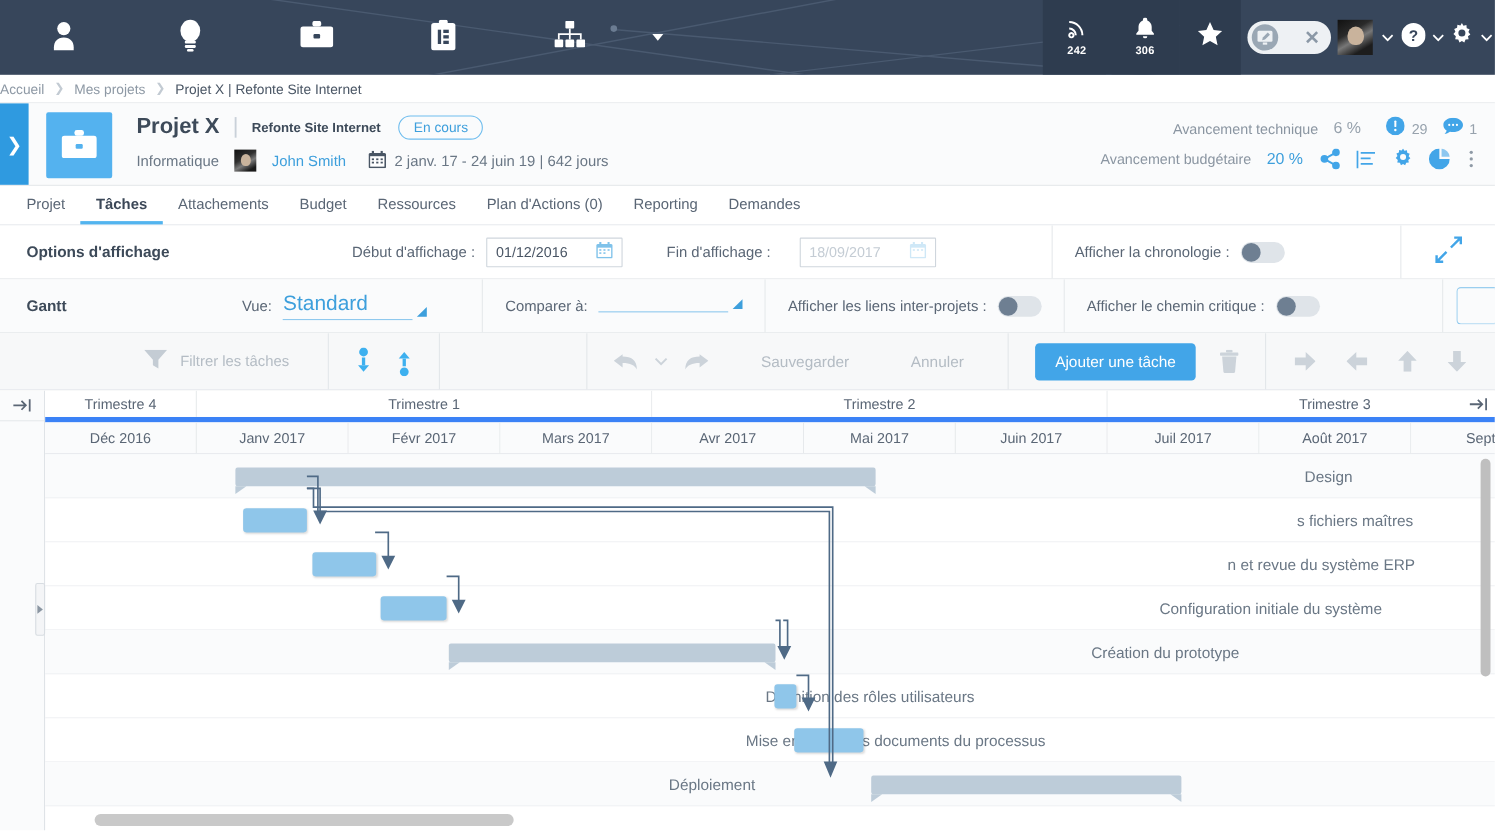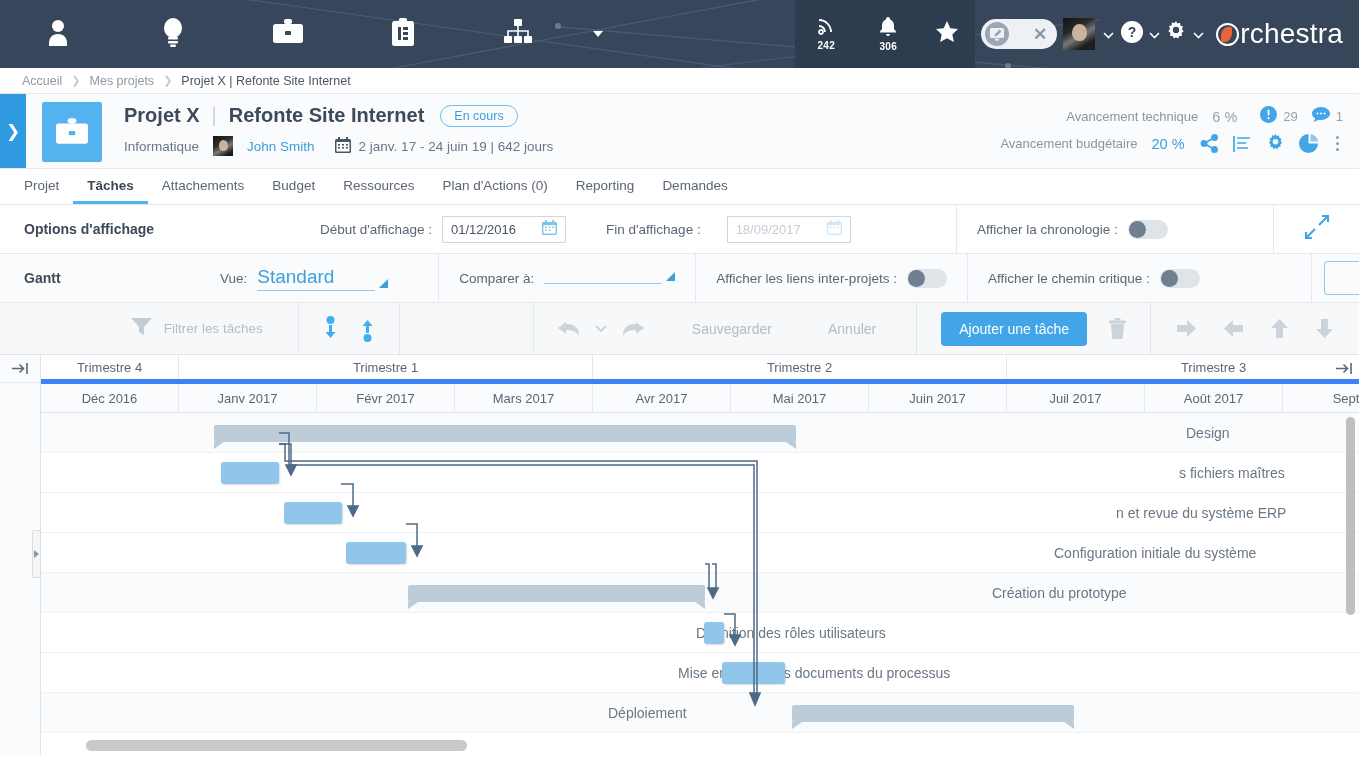--- a/index.html
+++ b/index.html
@@ -87,21 +87,21 @@
   }
   .brand .o-ring::after {
     content: ""; position: absolute; left: 3px; top: 2px;
     width: 11px; height: 15px; border-radius: 60% 10% 60% 10%;
     background: #e8633a;
   }
 
   
   .breadcrumb {
     height: 26px; background: #fff; border-bottom: 1px solid #e6e9ec;
-    display: flex; align-items: center; padding-left: 22px;
+    display: flex; align-items: center; 
     font-size: 12.5px; color: #8e99a5; gap: 9px;
   }
   .breadcrumb .crumb { cursor: pointer; }
   .breadcrumb .crumb.active { color: #4a5665; }
   .breadcrumb .sep { color: #c3cbd3; font-size: 11px; }
 
   
   .projhead {
     height: 75px; background: #fafbfc; border-bottom: 1px solid #e6e9ec;
     display: flex; align-items: stretch; position: relative;
@@ -112,21 +112,21 @@
   }
   .proj-icon {
     width: 60px; height: 60px; background: #54b2ef; margin: 8px 0 0 16px;
     display: flex; align-items: center; justify-content: center;
     border-radius: 2px; flex: none;
   }
   .proj-info { padding: 10px 0 0 22px; }
   .proj-line1 { display: flex; align-items: center; gap: 12px; }
   .proj-name { font-size: 20px; font-weight: bold; color: #3d4a59; }
   .proj-vsep { color: #c9d1d9; font-size: 20px; font-weight: 300; }
-  .proj-title { font-size: 20px; font-weight: bold; color: #3d4a59; }
+  .proj-title { font-size: 12px; font-weight: bold; color: #3d4a59; }
   .proj-status {
     border: 1px solid #6fbdee; color: #3d9fdc; border-radius: 12px;
     font-size: 12.5px; padding: 3px 13px; margin-left: 4px; cursor: pointer;
   }
   .proj-line2 {
     display: flex; align-items: center; gap: 14px; margin-top: 9px;
     font-size: 13.5px; color: #6a7785;
   }
   .mini-avatar {
     width: 20px; height: 20px;
@@ -447,24 +447,20 @@
         <svg width="22" height="22" viewBox="0 0 22 22" fill="#fff">
             <path d="M11 0l1.4 2.4 2.7-.6.3 2.8 2.6 1-1.1 2.6 1.8 2.1-2.2 1.7.6 2.7-2.8.3-1.1 2.6L11 16.3l-2.2 1.3-1.1-2.6-2.8-.3.6-2.7L3.3 10l1.8-2.1L4 5.3l2.6-1 .3-2.8 2.7.6z"></path>
             <circle cx="11" cy="9" r="3.2" fill="#37465b"></circle>
           </svg>
       </span>
       <span style="padding-left:6px">
         <svg width="11" height="7" viewBox="0 0 11 7" fill="none" stroke="#fff" stroke-width="1.6">
             <path d="M1 1l4.5 4.5L10 1"></path>
           </svg>
       </span>
-    </div>
-    <div class="brand">
-      <span class="o-ring"></span>
-      <span>rchestra</span>
     </div>
   </div>
 </div>
 
 <div class="breadcrumb">
   <span class="crumb">Accueil</span>
   <span class="sep">❯</span>
   <span class="crumb">Mes projets</span>
   <span class="sep">❯</span>
   <span class="crumb active">Projet X | Refonte Site Internet</span>

